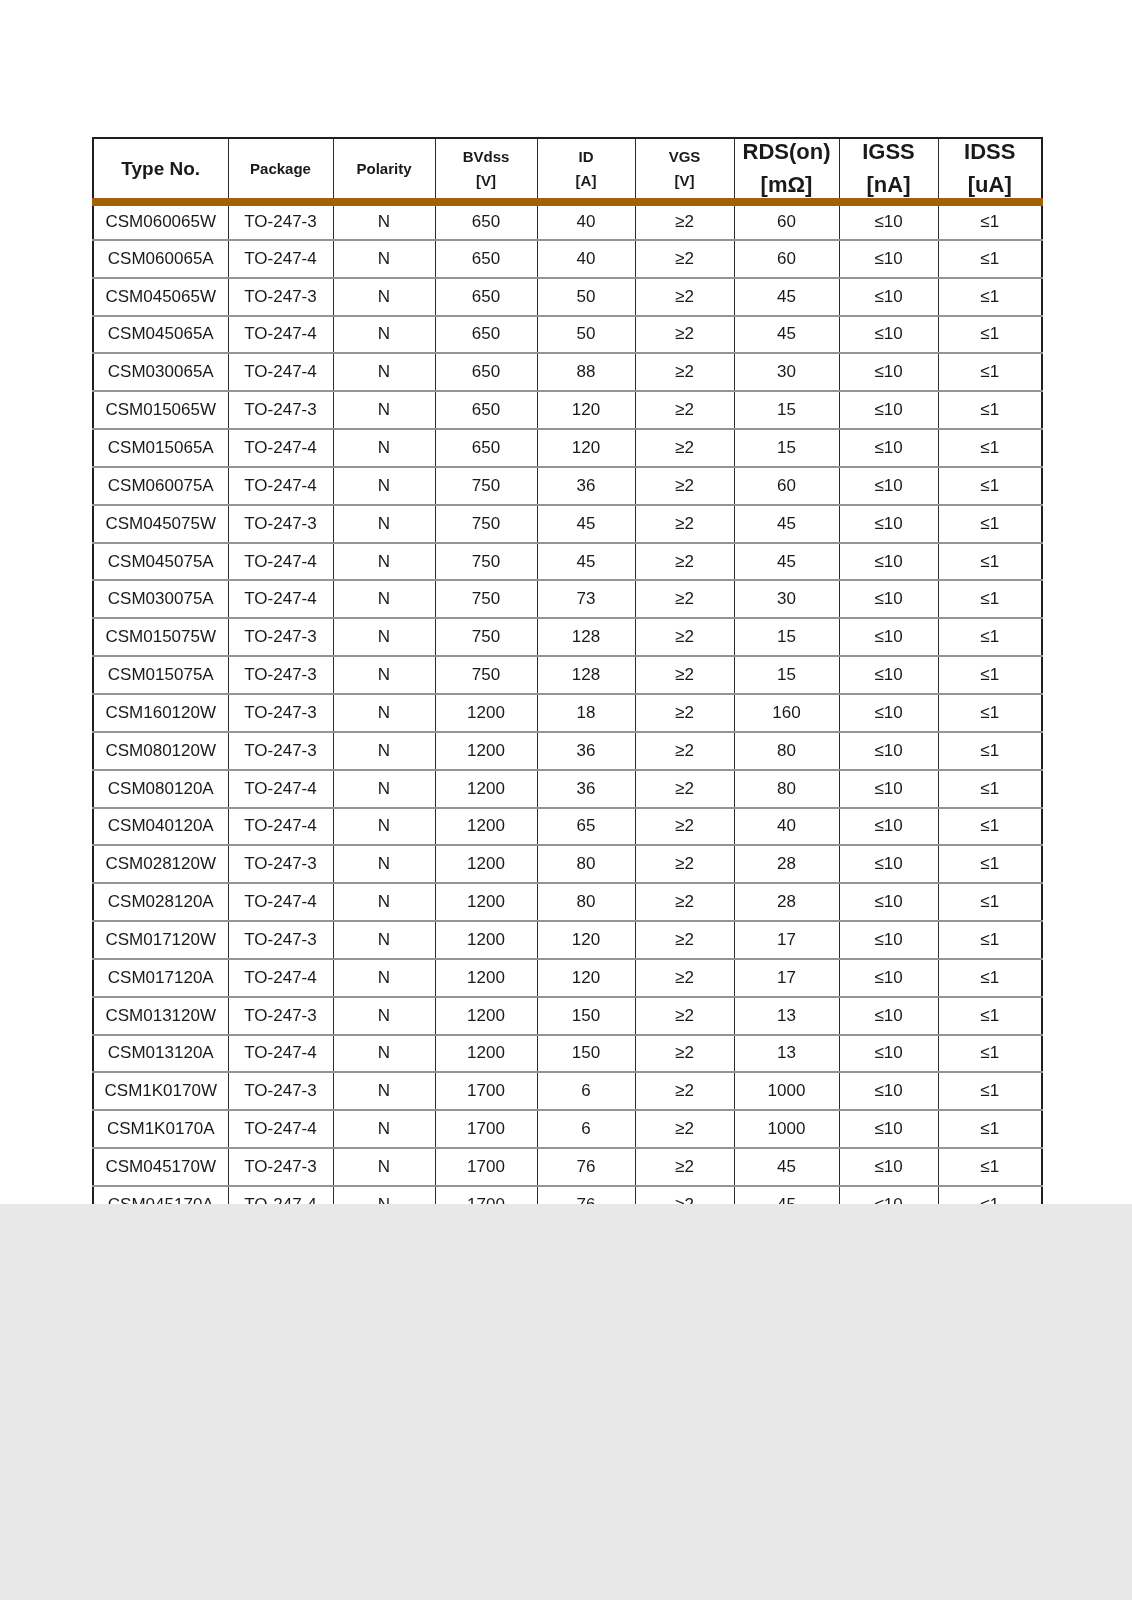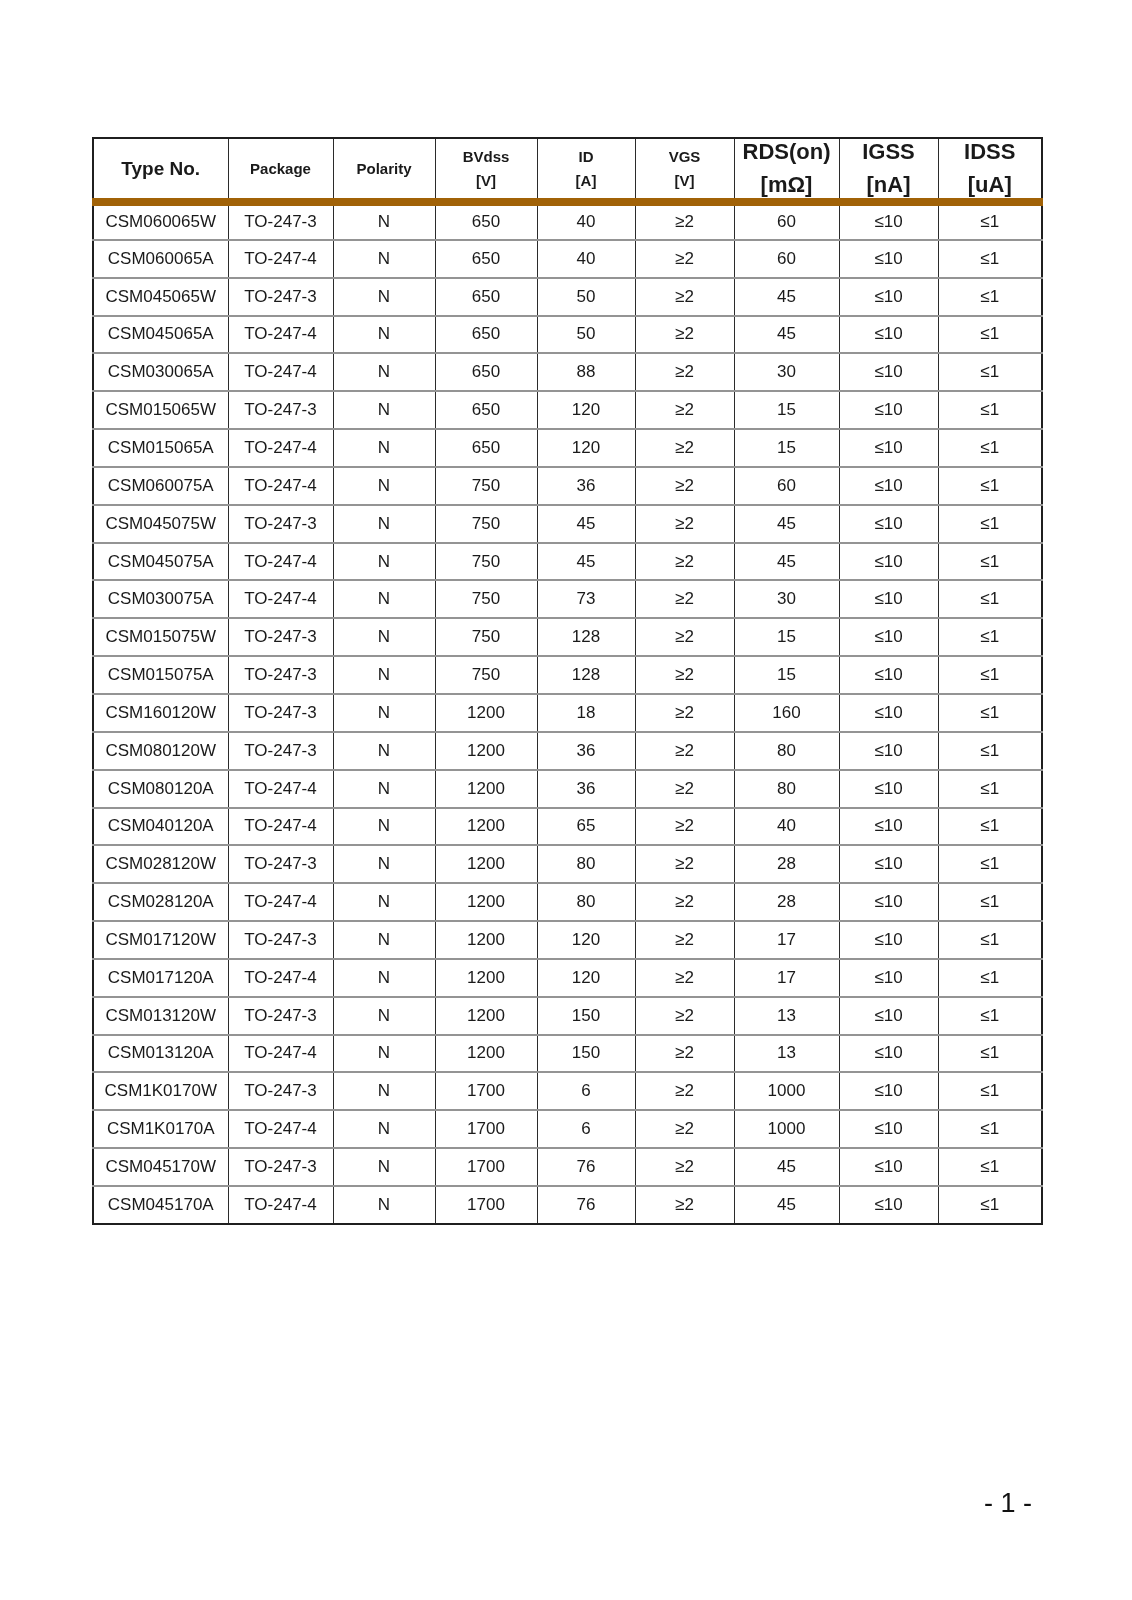--- a/index.html
+++ b/index.html
@@ -1,19 +1,19 @@
 <!DOCTYPE html>
 <html><head>
 <meta charset="utf-8">
 <style>
   html, body { margin: 0; padding: 0; background: #e8e8e8; }
   .page {
     position: relative;
     width: 1132px;
-    height: 1600px;
+    height: 1204px;
     background: #ffffff;
     font-family: "Liberation Sans", "DejaVu Sans", sans-serif;
     color: #1a1a1a;
     overflow: hidden;
   }
   table.spec {
     position: absolute;
     left: 92px;
     top: 137px;
     width: 949px;

